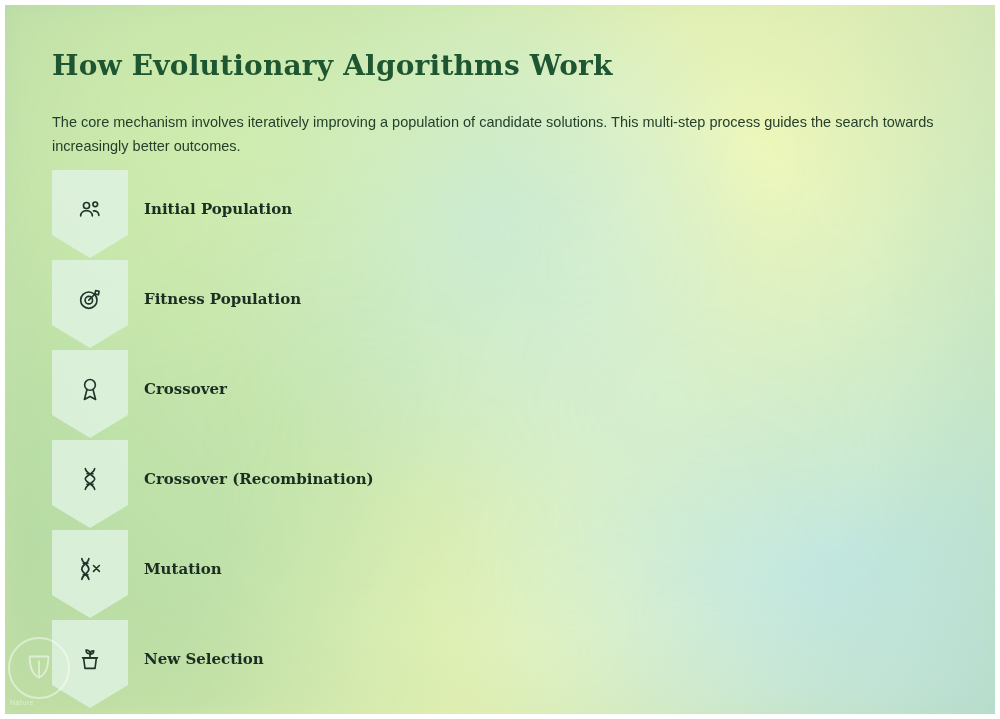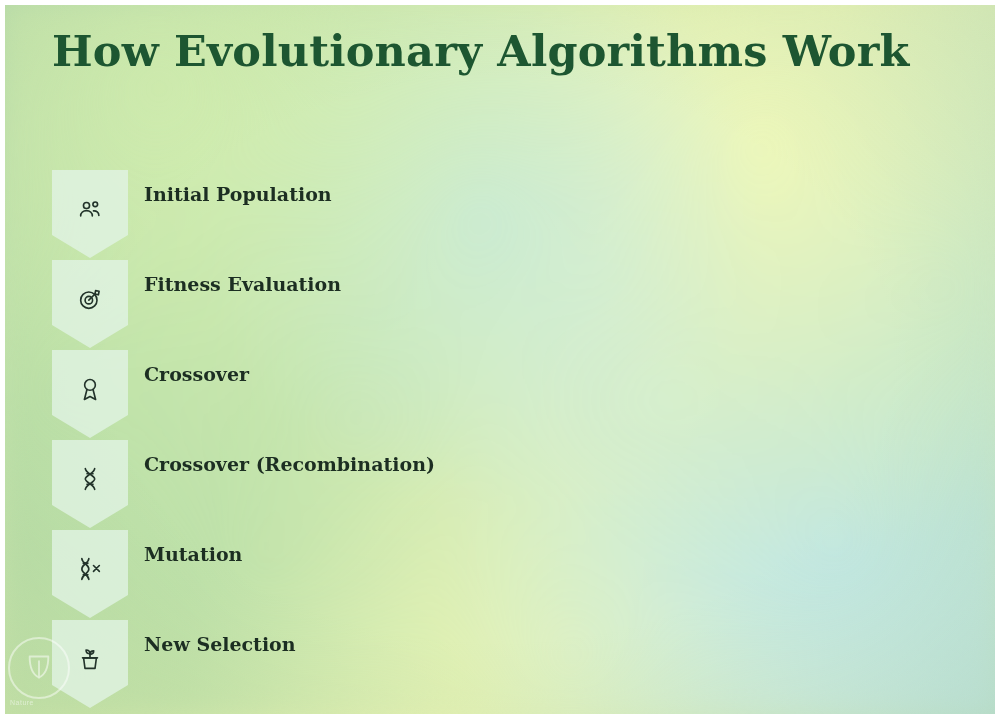--- a/index.html
+++ b/index.html
@@ -61,24 +61,24 @@
   .frame-right  { top: 0; bottom: 0; right: 0; width: 5px; }
 
   .content {
     position: absolute;
     left: 0; top: 0; right: 0; bottom: 0;
   }
 
   .title {
     position: absolute;
     left: 52px;
-    top: 29px;
+    top: 44px;
     font-family: "DejaVu Serif", "Liberation Serif", serif;
     font-weight: bold;
-    font-size: 43px;
+    font-size: 28px;
     line-height: 44px;
     color: #1d5631;
     letter-spacing: 0.2px;
     white-space: nowrap;
   }
 
   .subtitle {
     position: absolute;
     left: 52px;
     top: 110px;
@@ -122,24 +122,24 @@
     justify-content: center;
   }
   .chevron-inner svg {
     width: 28px;
     height: 28px;
     display: block;
   }
   .step-label {
     position: absolute;
     left: 92px;
-    top: 11px;
+    top: 26px;
     font-family: "DejaVu Serif", "Liberation Serif", serif;
     font-weight: bold;
-    font-size: 19px;
+    font-size: 15px;
     line-height: 26px;
     color: #1c2e22;
     white-space: nowrap;
   }
 
   
   .watermark {
     position: absolute;
     left: 8px;
     bottom: 8px;
@@ -180,20 +180,21 @@
 <div id="slide">
 
   <div class="bg-layer bg-base"></div>
   <div class="bg-layer bg-blobs"></div>
   <div class="bg-layer bg-vignette"></div>
 
   <div class="content">
 
     <div class="title">How Evolutionary Algorithms Work</div>
 
+    <div class="subtitle">The core mechanism involves iteratively improving a population of candidate solutions. This multi-step process guides the search towards increasingly better outcomes.</div>
 
     <div class="steps">
 
       <div class="step">
         <div class="chevron">
           <div class="chevron-inner">
             <svg viewBox="0 0 24 24" fill="none" stroke="#22332a" stroke-width="1.4" stroke-linecap="round" stroke-linejoin="round">
               <circle cx="9" cy="9" r="2.6"></circle>
               <path d="M4 18c0-2.8 2.2-4.6 5-4.6s5 1.8 5 4.6"></path>
               <circle cx="16.5" cy="8" r="2"></circle>
@@ -208,21 +209,21 @@
         <div class="chevron">
           <div class="chevron-inner">
             <svg viewBox="0 0 24 24" fill="none" stroke="#22332a" stroke-width="1.4" stroke-linecap="round" stroke-linejoin="round">
               <circle cx="11" cy="13" r="7"></circle>
               <circle cx="11" cy="13" r="3.2"></circle>
               <path d="M11 13l5.5-5.5"></path>
               <path d="M16.2 7.8l.6-3 3 .6-.6 3z"></path>
             </svg>
           </div>
         </div>
-        <div class="step-label">Fitness Evaluation</div>
+        <div class="step-label">Fitness Population</div>
       </div>
 
       <div class="step">
         <div class="chevron">
           <div class="chevron-inner">
             <svg viewBox="0 0 24 24" fill="none" stroke="#22332a" stroke-width="1.4" stroke-linecap="round" stroke-linejoin="round">
               <circle cx="12" cy="8.5" r="4.6"></circle>
               <path d="M9.4 12.4L7.2 21l4.8-2.6L16.8 21l-2.2-8.6"></path>
             </svg>
           </div>

